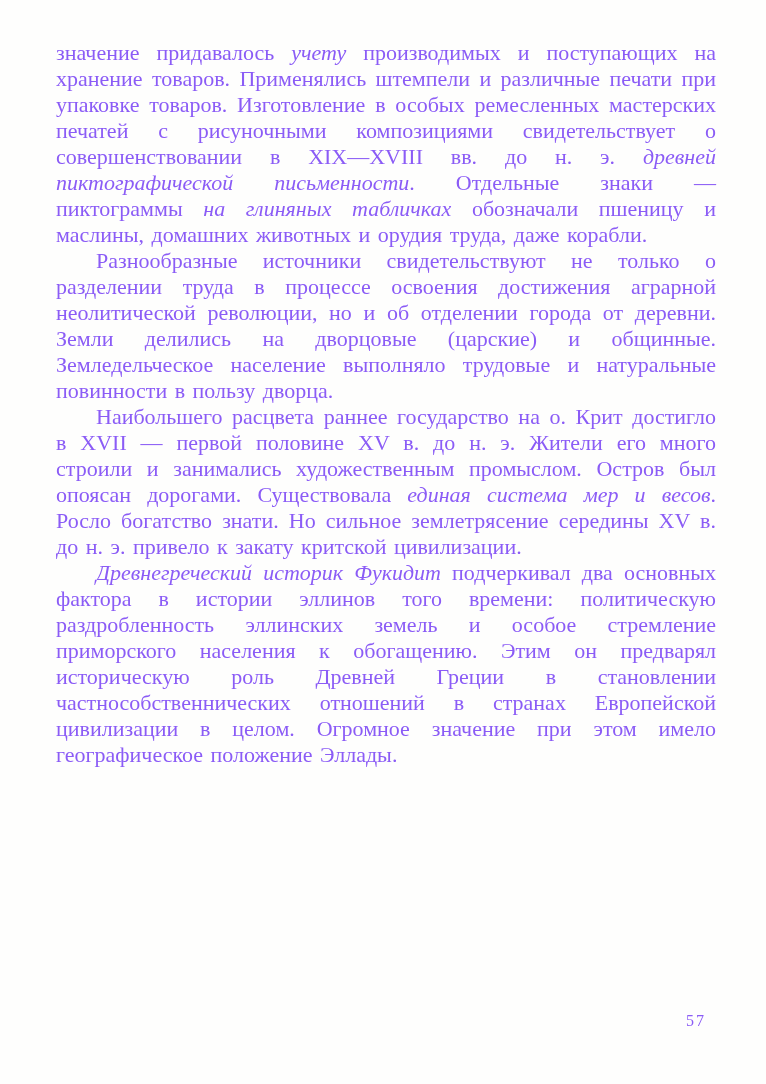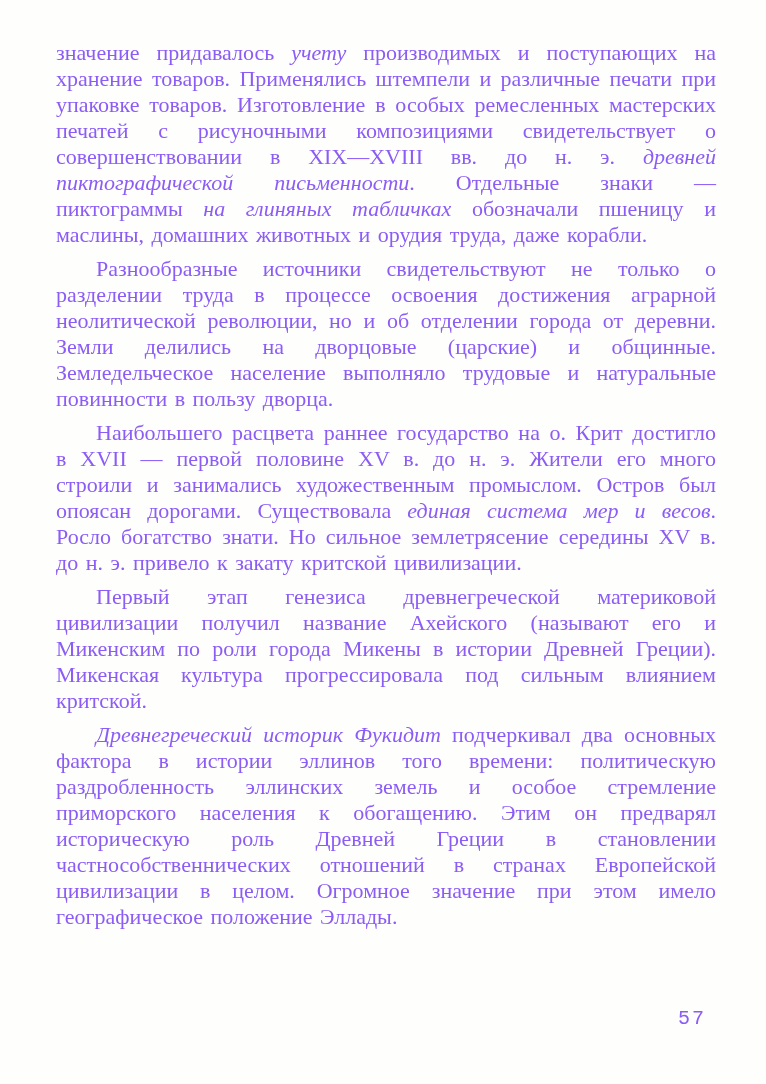--- a/index.html
+++ b/index.html
@@ -24,39 +24,36 @@
   }
   p.para {
     margin: 0;
     font-size: 22px;
     line-height: 26px;
     text-align: justify;
     word-spacing: 2px;
   }
   p.para.indent {
     text-indent: 40px;
-    margin-top: 8px;
   }
   .it {
     font-style: italic;
   }
   .page-number {
     position: absolute;
     right: 60px;
     bottom: 54px;
-    font-size: 20px;
+    font-size: 16px;
     letter-spacing: 2px;
-    font-family: Liberation Mono, monospace;
   }
 </style>
 </head>
 <body>
 
 <div class="page">
   <div class="text-block">
       <p class="para"><span>значение придавалось </span><span class="it">учету</span><span> производимых и поступающих на хранение товаров. Применялись штемпели и различные печати при упаковке товаров. Изготовление в особых ремесленных мастерских печатей с рисуночными композициями свидетельствует о совершенствовании в XIX—XVIII вв. до н. э. </span><span class="it">древней пиктографической письменности</span><span>. Отдельные знаки — пиктограммы </span><span class="it">на глиняных табличках</span><span> обозначали пшеницу и маслины, домашних животных и орудия труда, даже корабли.</span></p>
       <p class="para indent"><span>Разнообразные источники свидетельствуют не только о разделении труда в процессе освоения достижения аграрной неолитической революции, но и об отделении города от деревни. Земли делились на дворцовые (царские) и общинные. Земледельческое население выполняло трудовые и натуральные повинности в пользу дворца.</span></p>
       <p class="para indent"><span>Наибольшего расцвета раннее государство на о. Крит достигло в XVII — первой половине XV в. до н. э. Жители его много строили и занимались художественным промыслом. Остров был опоясан дорогами. Существовала </span><span class="it">единая система мер и весов</span><span>. Росло богатство знати. Но сильное землетрясение середины XV в. до н. э. привело к закату критской цивилизации.</span></p>
-      <p class="para indent"><span>Первый этап генезиса древнегреческой материковой цивилизации получил название Ахейского (называют его и Микенским по роли города Микены в истории Древней Греции). Микенская культура прогрессировала под сильным влиянием критской.</span></p>
       <p class="para indent"><span class="it">Древнегреческий историк Фукидит</span><span> подчеркивал два основных фактора в истории эллинов того времени: политическую раздробленность эллинских земель и особое стремление приморского населения к обогащению. Этим он предварял историческую роль Древней Греции в становлении частнособственнических отношений в странах Европейской цивилизации в целом. Огромное значение при этом имело географическое положение Эллады.</span></p>
     </div>
   <div class="page-number">57</div>
 </div>
 
 </body></html>

